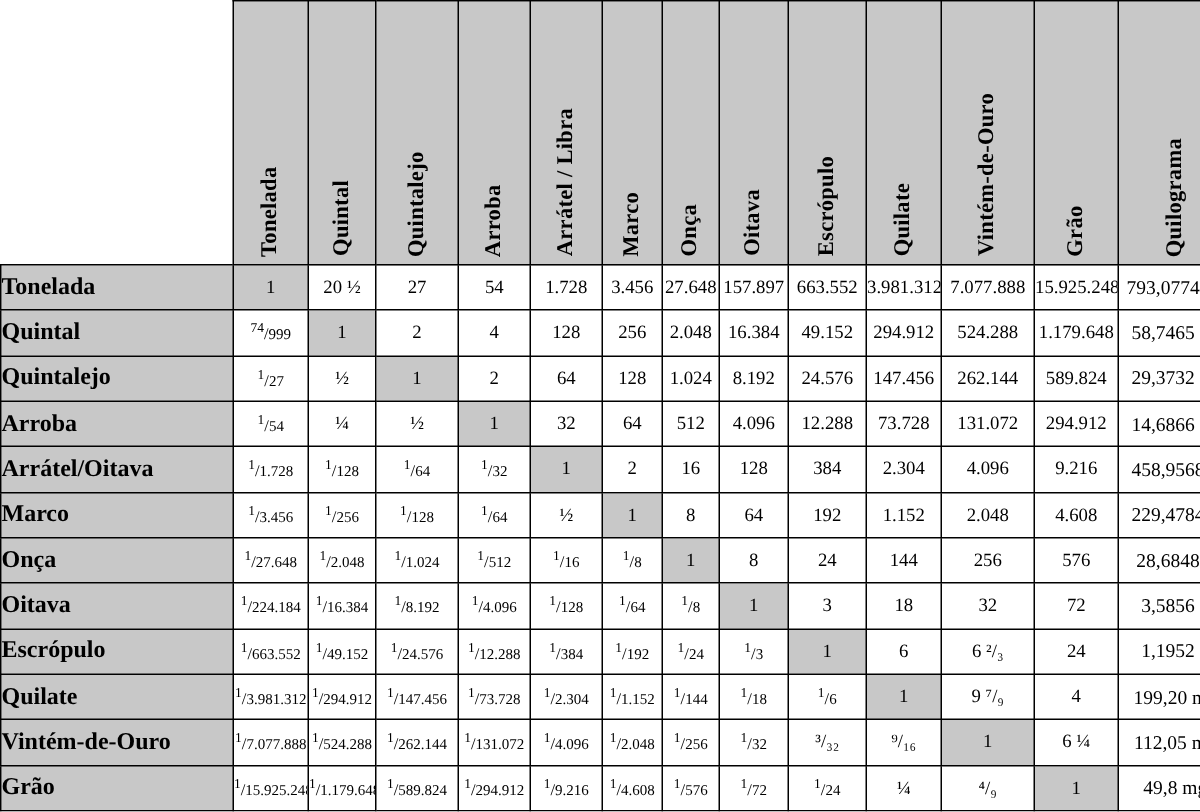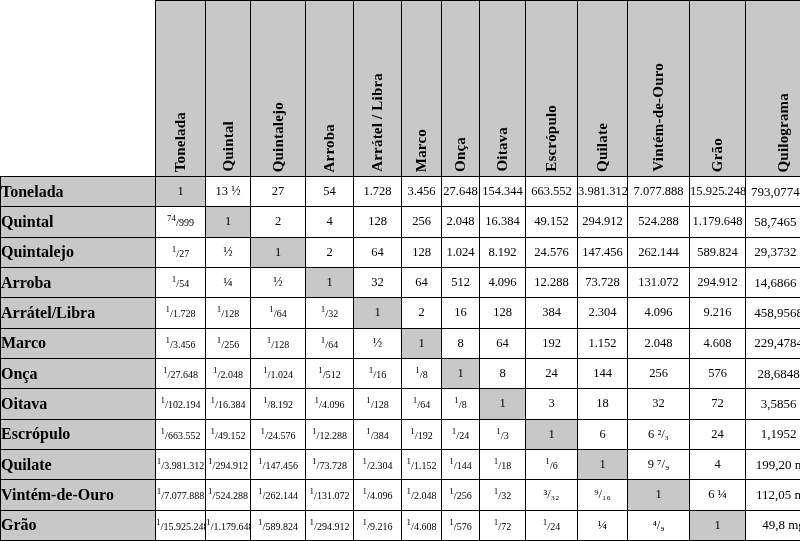--- a/index.html
+++ b/index.html
@@ -119,27 +119,27 @@
       <th class="col-head"><span class="vert">Quilate</span></th>
       <th class="col-head"><span class="vert">Vintém-de-Ouro</span></th>
       <th class="col-head"><span class="vert">Grão</span></th>
       <th class="col-head"><span class="vert">Quilograma</span></th>
     </tr>
   </thead>
   <tbody id="tbody">
       <tr>
         <td class="row-head">Tonelada</td>
         <td class="cell diag">1</td>
-        <td class="cell">13 ½</td>
+        <td class="cell">20 ½</td>
         <td class="cell">27</td>
         <td class="cell">54</td>
         <td class="cell">1.728</td>
         <td class="cell">3.456</td>
         <td class="cell">27.648</td>
-        <td class="cell">154.344</td>
+        <td class="cell">157.897</td>
         <td class="cell">663.552</td>
         <td class="cell">3.981.312</td>
         <td class="cell">7.077.888</td>
         <td class="cell">15.925.248</td>
         <td class="cell last-col">793,0774 kg</td>
       </tr>
       <tr>
         <td class="row-head">Quintal</td>
         <td class="cell"><span class="frac"><sup>74</sup>/<sub>999</sub></span></td>
         <td class="cell diag">1</td>
@@ -181,21 +181,21 @@
         <td class="cell">64</td>
         <td class="cell">512</td>
         <td class="cell">4.096</td>
         <td class="cell">12.288</td>
         <td class="cell">73.728</td>
         <td class="cell">131.072</td>
         <td class="cell">294.912</td>
         <td class="cell last-col">14,6866 kg</td>
       </tr>
       <tr>
-        <td class="row-head">Arrátel/Libra</td>
+        <td class="row-head">Arrátel/Oitava</td>
         <td class="cell"><span class="frac"><sup>1</sup>/<sub>1.728</sub></span></td>
         <td class="cell"><span class="frac"><sup>1</sup>/<sub>128</sub></span></td>
         <td class="cell"><span class="frac"><sup>1</sup>/<sub>64</sub></span></td>
         <td class="cell"><span class="frac"><sup>1</sup>/<sub>32</sub></span></td>
         <td class="cell diag">1</td>
         <td class="cell">2</td>
         <td class="cell">16</td>
         <td class="cell">128</td>
         <td class="cell">384</td>
         <td class="cell">2.304</td>
@@ -230,21 +230,21 @@
         <td class="cell diag">1</td>
         <td class="cell">8</td>
         <td class="cell">24</td>
         <td class="cell">144</td>
         <td class="cell">256</td>
         <td class="cell">576</td>
         <td class="cell last-col">28,6848 g</td>
       </tr>
       <tr>
         <td class="row-head">Oitava</td>
-        <td class="cell"><span class="frac"><sup>1</sup>/<sub>102.194</sub></span></td>
+        <td class="cell"><span class="frac"><sup>1</sup>/<sub>224.184</sub></span></td>
         <td class="cell"><span class="frac"><sup>1</sup>/<sub>16.384</sub></span></td>
         <td class="cell"><span class="frac"><sup>1</sup>/<sub>8.192</sub></span></td>
         <td class="cell"><span class="frac"><sup>1</sup>/<sub>4.096</sub></span></td>
         <td class="cell"><span class="frac"><sup>1</sup>/<sub>128</sub></span></td>
         <td class="cell"><span class="frac"><sup>1</sup>/<sub>64</sub></span></td>
         <td class="cell"><span class="frac"><sup>1</sup>/<sub>8</sub></span></td>
         <td class="cell diag">1</td>
         <td class="cell">3</td>
         <td class="cell">18</td>
         <td class="cell">32</td>

